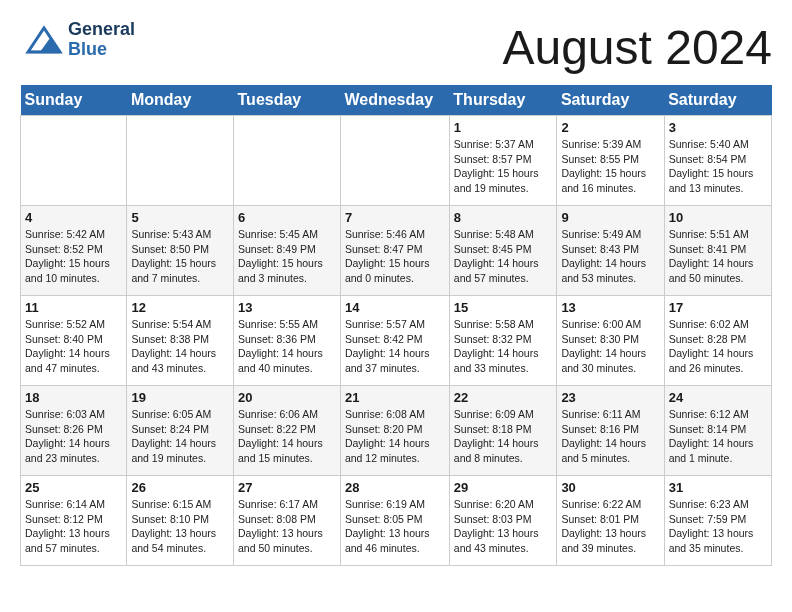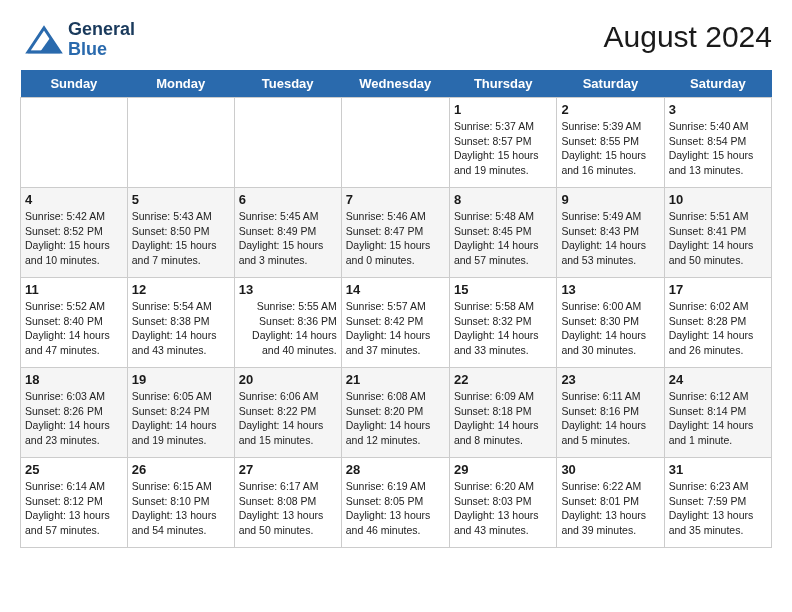--- a/index.html
+++ b/index.html
@@ -13,40 +13,40 @@
     .header {
       display: flex;
       justify-content: space-between;
       align-items: flex-start;
       margin-bottom: 10px;
     }
     .title-block {
       text-align: right;
     }
     .title-block h1 {
-      font-size: 30px;
+      font-size: 48px;
       font-weight: normal;
       color: #1a1a1a;
     }
     .title-block h2 {
       font-size: 18px;
       font-weight: normal;
       color: #333;
     }
     table {
       width: 100%;
       border-collapse: collapse;
       font-size: 11px;
     }
     thead th {
       background-color: #2a6aad;
       color: #fff;
       padding: 6px 4px;
-      text-align: center;
-      font-size: 13px;
+      text-align: left;
+      font-size: 16px;
       font-weight: bold;
     }
     tbody td {
       border: 1px solid #ccc;
       vertical-align: top;
       padding: 4px 4px;
       height: 90px;
       width: 110px;
       background: #fff;
     }
@@ -213,21 +213,21 @@
         </td>
         <td>
           <span class="day-number">12</span>
           <div class="day-info" style="white-space: pre-line;">Sunrise: 5:54 AM
 Sunset: 8:38 PM
 Daylight: 14 hours
 and 43 minutes.</div>
         </td>
         <td>
           <span class="day-number">13</span>
-          <div class="day-info" style="white-space: pre-line; text-align: right;">Sunrise: 5:55 AM
+          <div class="day-info" style="white-space: pre-line;">Sunrise: 5:55 AM
 Sunset: 8:36 PM
 Daylight: 14 hours
 and 40 minutes.</div>
         </td>
         <td>
           <span class="day-number">14</span>
           <div class="day-info" style="white-space: pre-line;">Sunrise: 5:57 AM
 Sunset: 8:42 PM
 Daylight: 14 hours
 and 37 minutes.</div>

